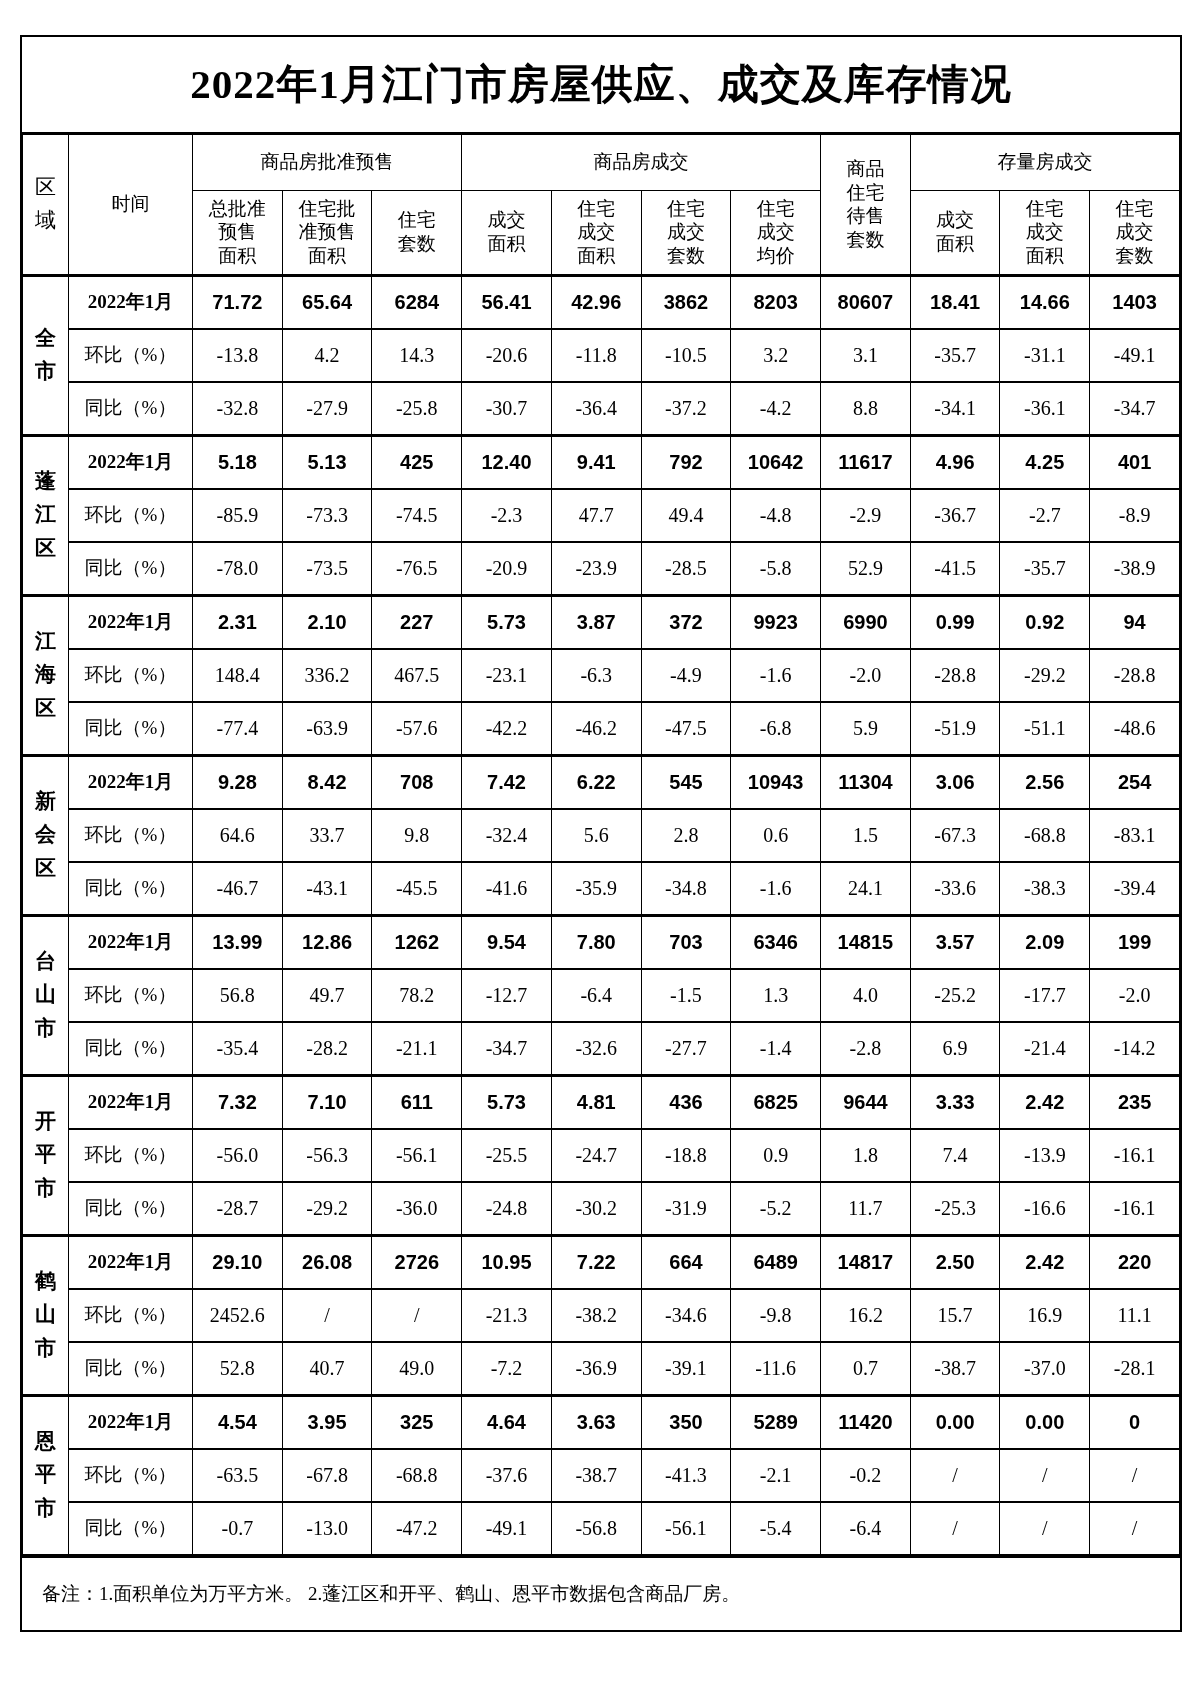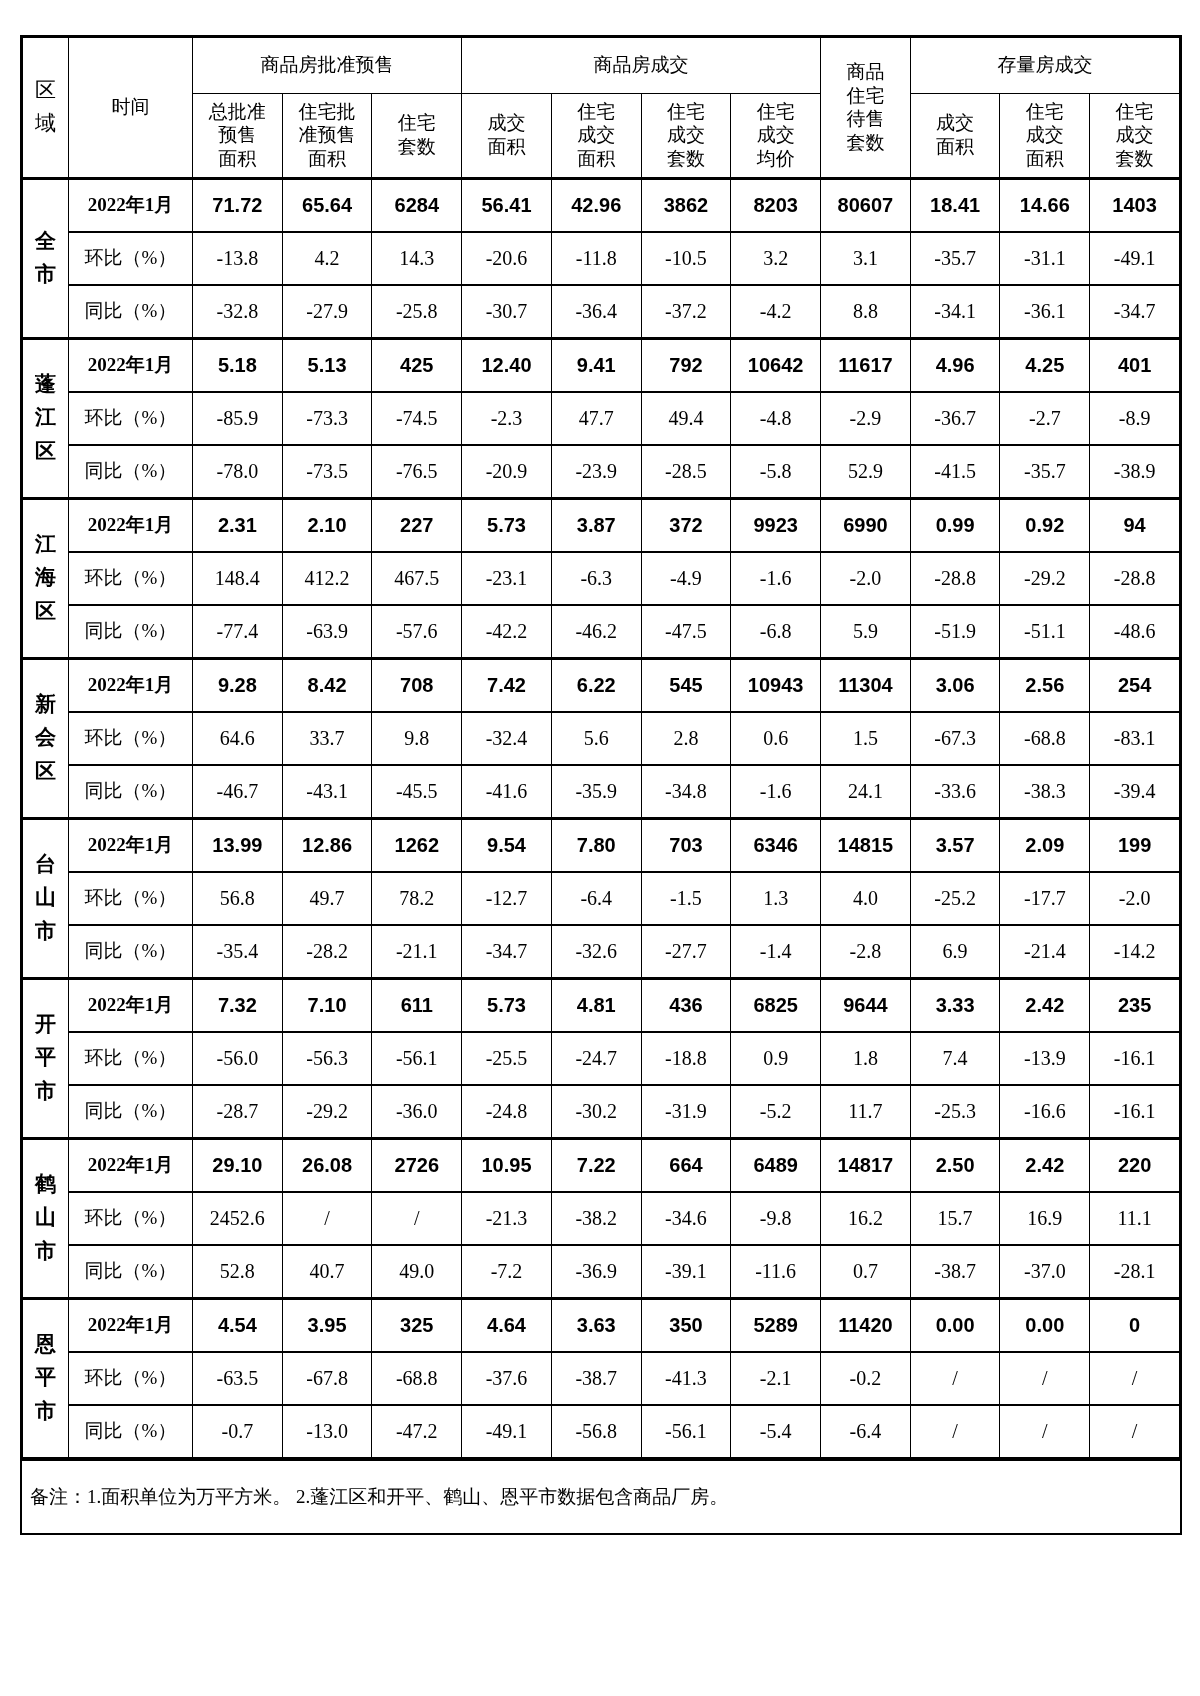--- a/index.html
+++ b/index.html
@@ -81,29 +81,32 @@
     font-size: 21px;
     line-height: 1.6;
     word-break: break-all;
     white-space: normal;
   }
   .note-band {
     border-top: 3px solid #000;
     height: 72px;
     display: flex;
     align-items: center;
-    padding: 0 8px;
+    padding: 0 20px;
     font-size: 19px;
   }
 </style>
 </head>
 <body>
 
 <div class="frame">
 
+  <div class="title-band">
+    <h1>2022年1月江门市房屋供应、成交及库存情况</h1>
+  </div>
 
   <table class="main">
     <colgroup>
       <col style="width:46px">
       <col style="width:124px">
       <col>
         <col>
         <col>
         <col>
         <col>
@@ -262,21 +265,21 @@
           <td class="val-cell">372</td>
           <td class="val-cell">9923</td>
           <td class="val-cell">6990</td>
           <td class="val-cell">0.99</td>
           <td class="val-cell">0.92</td>
           <td class="val-cell">94</td>
         </tr>
         <tr class="pct-row">
           <td class="rowlabel-cell">环比（%）</td>
           <td class="val-cell">148.4</td>
-          <td class="val-cell">412.2</td>
+          <td class="val-cell">336.2</td>
           <td class="val-cell">467.5</td>
           <td class="val-cell">-23.1</td>
           <td class="val-cell">-6.3</td>
           <td class="val-cell">-4.9</td>
           <td class="val-cell">-1.6</td>
           <td class="val-cell">-2.0</td>
           <td class="val-cell">-28.8</td>
           <td class="val-cell">-29.2</td>
           <td class="val-cell">-28.8</td>
         </tr>

